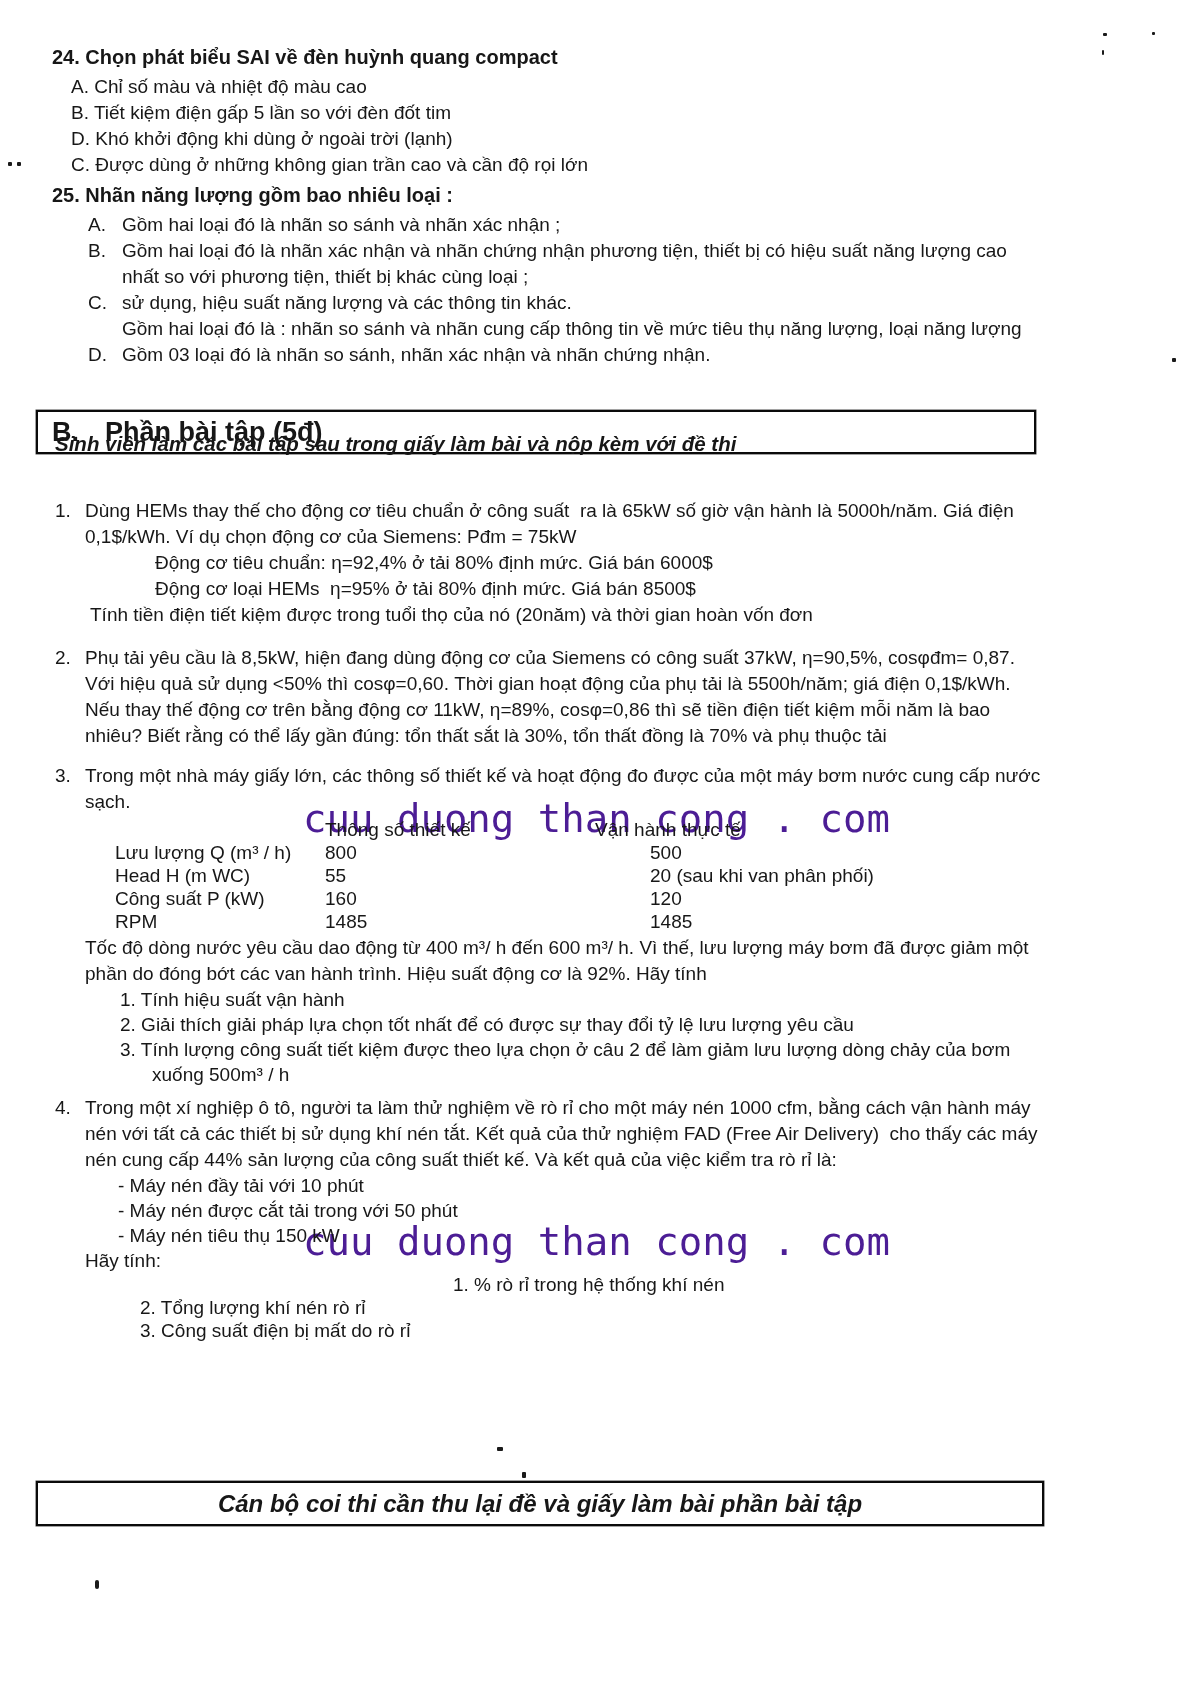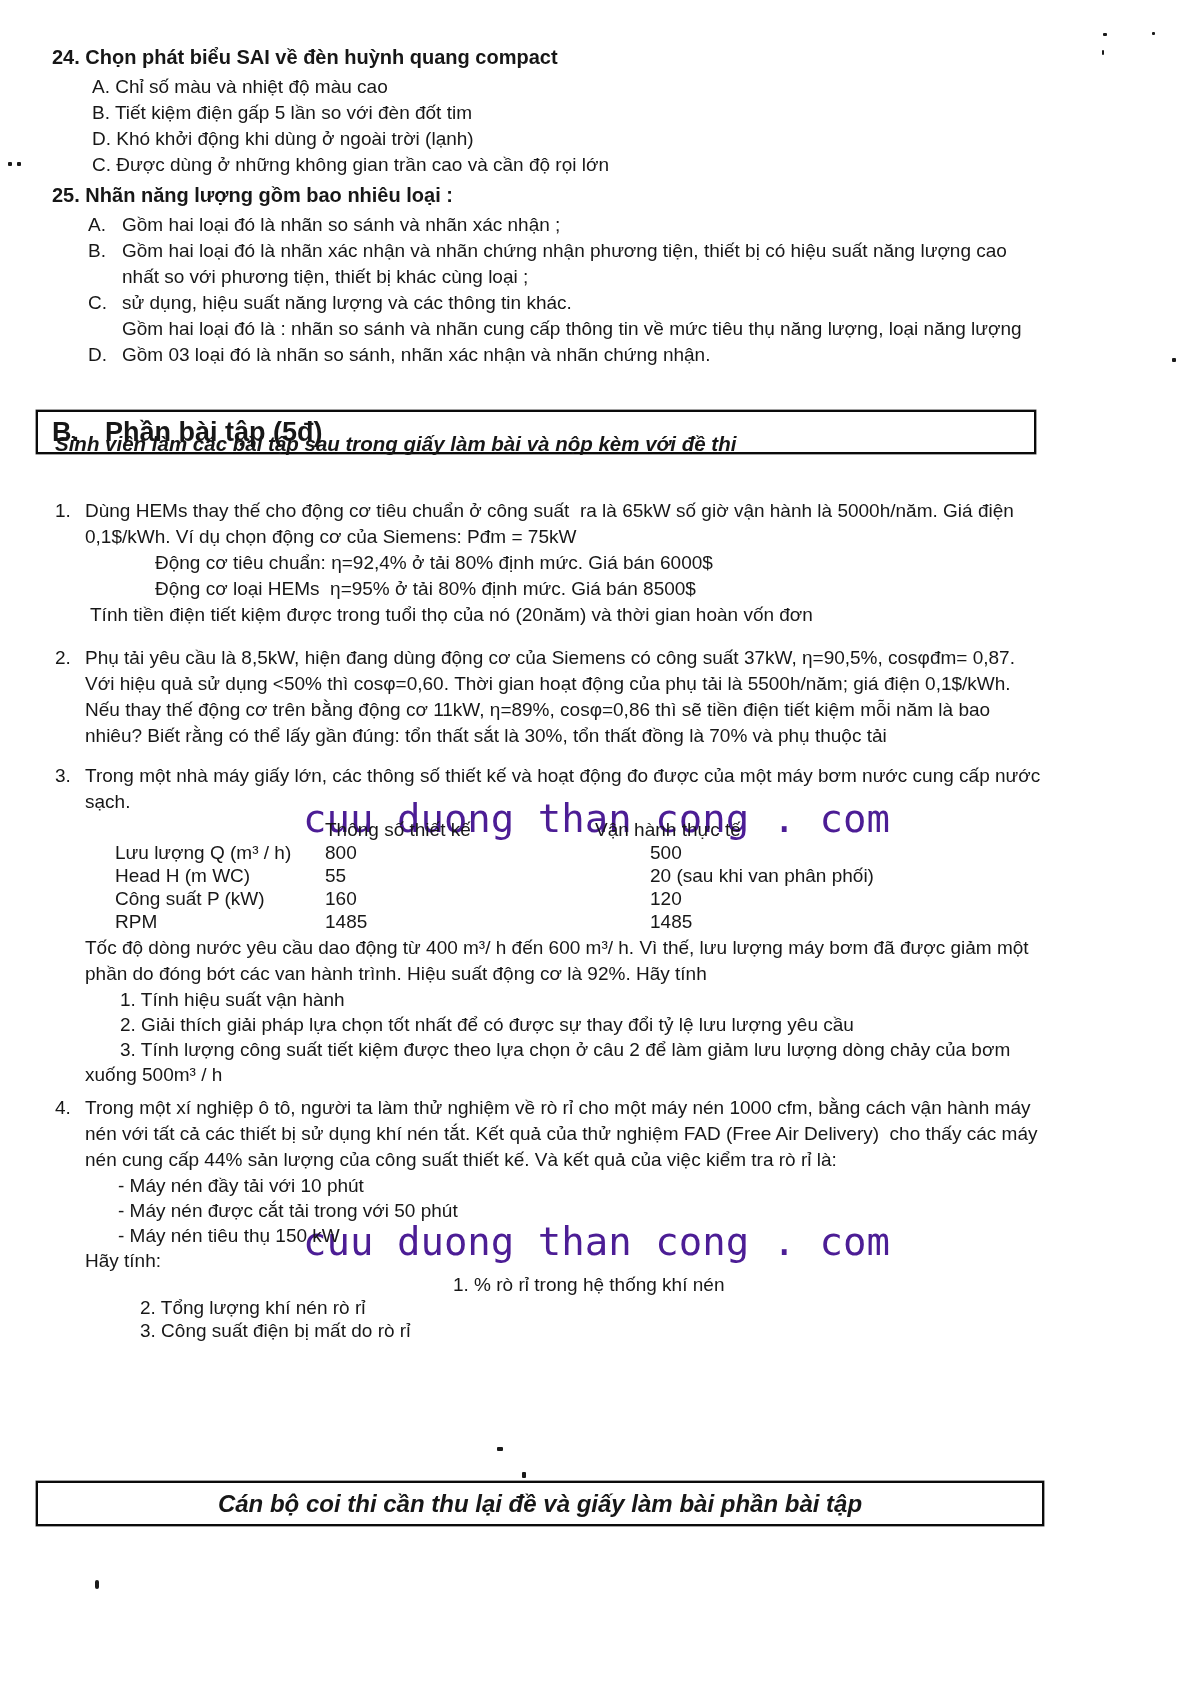--- a/index.html
+++ b/index.html
@@ -10,21 +10,21 @@
     background:#ffffff;
     font-family:"Liberation Sans", sans-serif;
     color:#171717;
     overflow:hidden;
   }
   .ln { white-space:pre; line-height:26px; font-size:19px; }
   .abs { position:absolute; }
 
   
   .q-title { font-weight:bold; font-size:20px; line-height:26px; white-space:pre; margin-bottom:4px; }
-  .q24-opts { margin-left:40px; }
+  .q24-opts { margin-left:19px; }
   .q25-opt { display:flex; margin-left:36px; }
   .q25-letter { width:34px; flex:0 0 34px; line-height:26px; font-size:19px; }
 
   
   .section-box {
     position:absolute; left:36px; top:410px; width:996px; height:40px;
     border:2px solid #0a0a0a; display:flex; align-items:center;
     box-shadow:0 0 0 0.5px #444;
   }
   .section-letter { font-weight:bold; font-size:27px; margin:0 26px 0 14px; }
@@ -33,21 +33,21 @@
 
   
   .prob { position:absolute; left:55px; display:flex; }
   .pnum { width:30px; flex:0 0 30px; font-size:19px; line-height:26px; }
   .pbody { }
   .indent70 { margin-left:70px; }
   .indent5  { margin-left:5px; }
   .indent33 { margin-left:33px; }
   .indent35 { margin-left:35px; }
   .indent55 { margin-left:55px; }
-  .indent67 { }
+  .indent67 { margin-left:67px; }
 
   
   .pump-table { margin:3px 0 2px 30px; }
   .tr { display:grid; grid-template-columns:210px 190px auto; }
   .td { white-space:pre; font-size:19px; line-height:23px; }
   .td.mid { text-align:left; }
   .td.hdr { padding-left:80px; }
   .td.val { padding-left:135px; }
 
   

